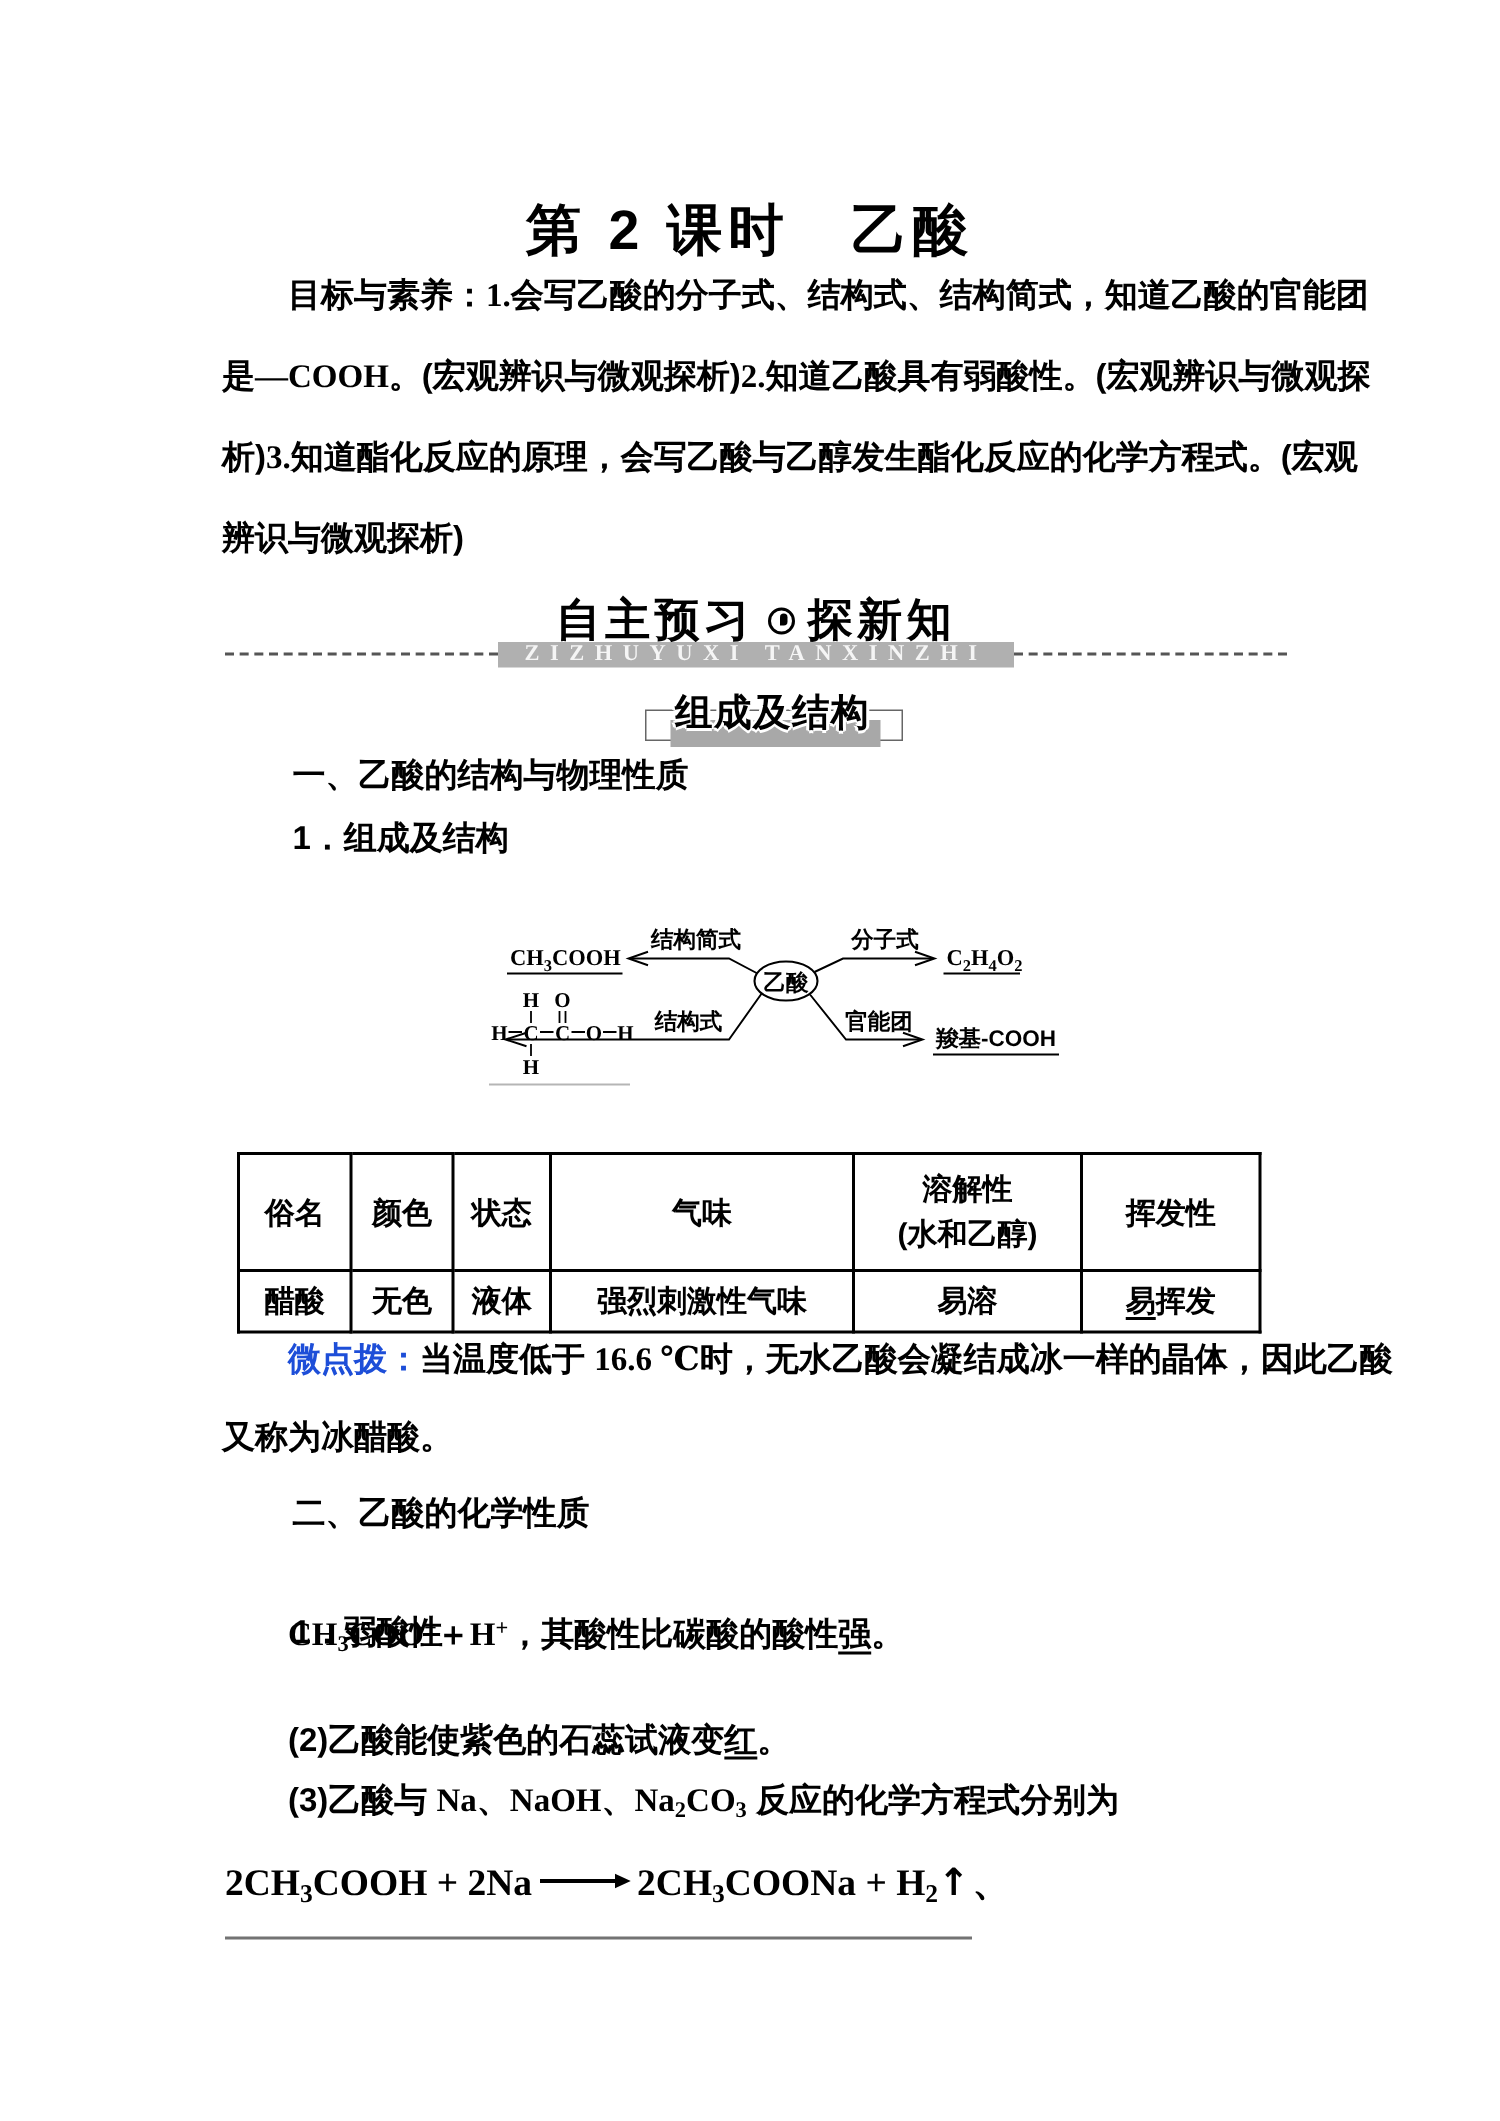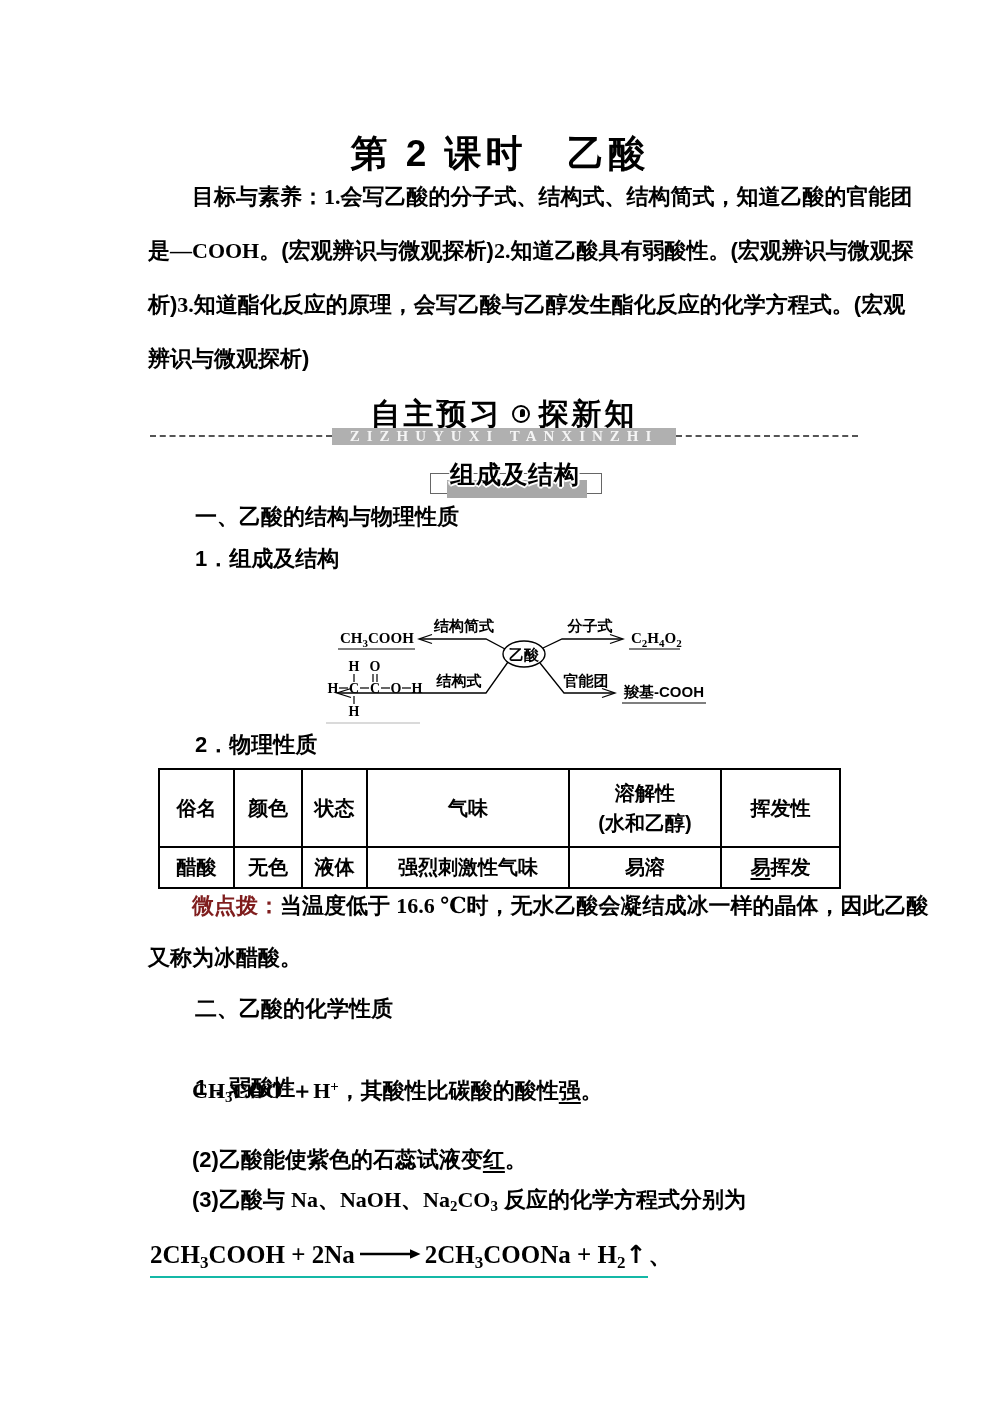--- a/index.html
+++ b/index.html
@@ -15,21 +15,21 @@
   .p1{top:1062px;line-height:48px;}
   .p2{top:1140px;line-height:40px;}
   .p3{top:1180px;line-height:40px;}
   .hd{position:absolute;left:150px;width:710px;padding-left:45px;font-size:22px;line-height:28px;}
   .hd1{top:503px;}.hd1a{top:545px;}.hd1b{top:731px;}
   .hd2{top:995px;}.hd2a{top:1038px;margin-top:36px;}
   .lat{font-family:"Liberation Serif","DejaVu Serif",serif;}
   .sub{font-size:68%;vertical-align:-0.28em;}
   .sup{font-size:68%;vertical-align:0.45em;}
   .u{text-decoration:underline;text-underline-offset:4px;text-decoration-thickness:1.5px;}
-  .mag{color:#7f1d1d;}
+  .mag{color:#1d4ed8;}
   .arrglyph{font-family:"DejaVu Sans",sans-serif;}
   .icon{display:inline-block;vertical-align:1px;margin:0 4px;}
   .icon svg{display:inline-block;vertical-align:baseline;}
   
   .banner{position:absolute;top:398px;left:150px;width:708px;display:flex;}
   .dash{flex:1;border-top:2px dashed #555;margin-top:37px;height:0;}
   .banner-center{display:flex;flex-direction:column;align-items:center;}
   .banner-main{display:flex;align-items:center;gap:9px;font-size:30px;font-weight:900;
                letter-spacing:3px;line-height:32px;padding:0 4px;}
   .banner-icon{width:14px;height:14px;border:2px solid #000;border-radius:50%;position:relative;flex:none;}
@@ -49,21 +49,21 @@
   
   .ptable{position:absolute;top:768px;left:158px;border-collapse:collapse;table-layout:fixed;}
   .ptable th,.ptable td{border:2px solid #000;text-align:center;vertical-align:middle;
             font-size:20px;font-weight:bold;padding:0;}
   .ptable .hrow{height:78px;}
   .ptable .drow{height:41px;}
   .ptable .two{line-height:30px;}
   
   .eq{position:absolute;top:1238px;left:150px;font-size:25px;
       font-family:"Liberation Serif","DejaVu Serif",serif;}
-  .eq-main{display:inline-block;border-bottom:2px solid #14b8a6;padding:0 2px 3px 0;}
+  .eq-main{display:inline-block;border-bottom:2px solid #737373;padding:0 2px 18px 0;}
   .eq .icon{vertical-align:3px;}
   .eq-tail{font-family:"Liberation Sans",sans-serif;}
 </style>
 </head>
 <body>
 
 <div class="page">
 
   <h1 class="title">第 2 课时　乙酸</h1>
 
@@ -137,21 +137,20 @@
       <line x1="21" y1="89" x2="30" y2="89" stroke="#000" stroke-width="1.2"></line>
       <line x1="42" y1="89" x2="51" y2="89" stroke="#000" stroke-width="1.2"></line>
       <line x1="63" y1="89" x2="72" y2="89" stroke="#000" stroke-width="1.2"></line>
       <line x1="84" y1="89" x2="93" y2="89" stroke="#000" stroke-width="1.2"></line>
       <line x1="36" y1="97" x2="36" y2="105" stroke="#000" stroke-width="1.2"></line>
       <text x="36" y="117">H</text>
       <line x1="8" y1="124" x2="102" y2="124" stroke="#b5b5b5" stroke-width="1.2"></line>
     </g>
   </svg>
 
-  <div class="hd hd1b">2．物理性质</div>
 
   <table class="ptable">
     <colgroup>
       <col style="width:75px">
         <col style="width:68px">
         <col style="width:65px">
       <col style="width:202px">
         <col style="width:152px">
         <col style="width:119px">
     </colgroup>

